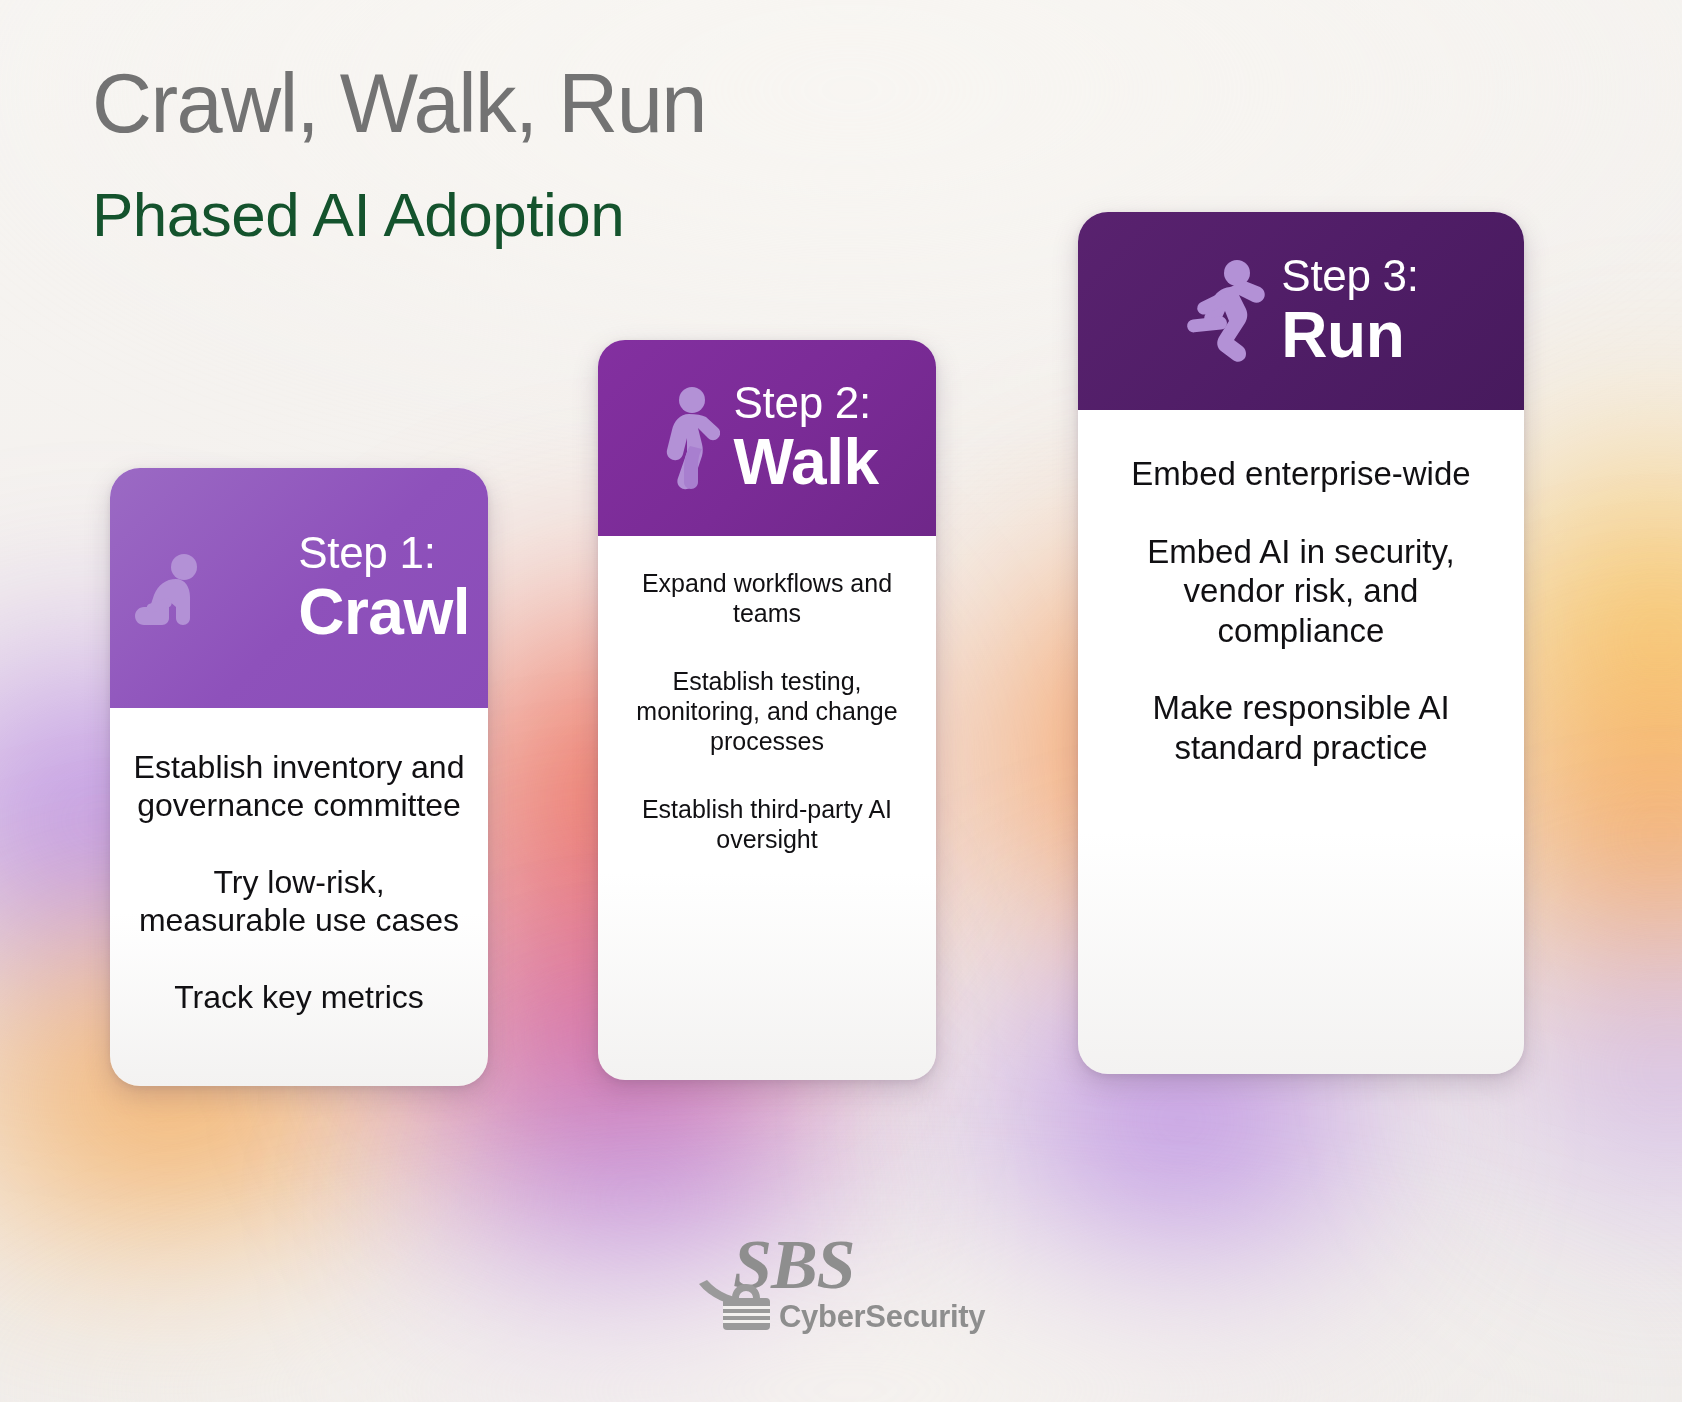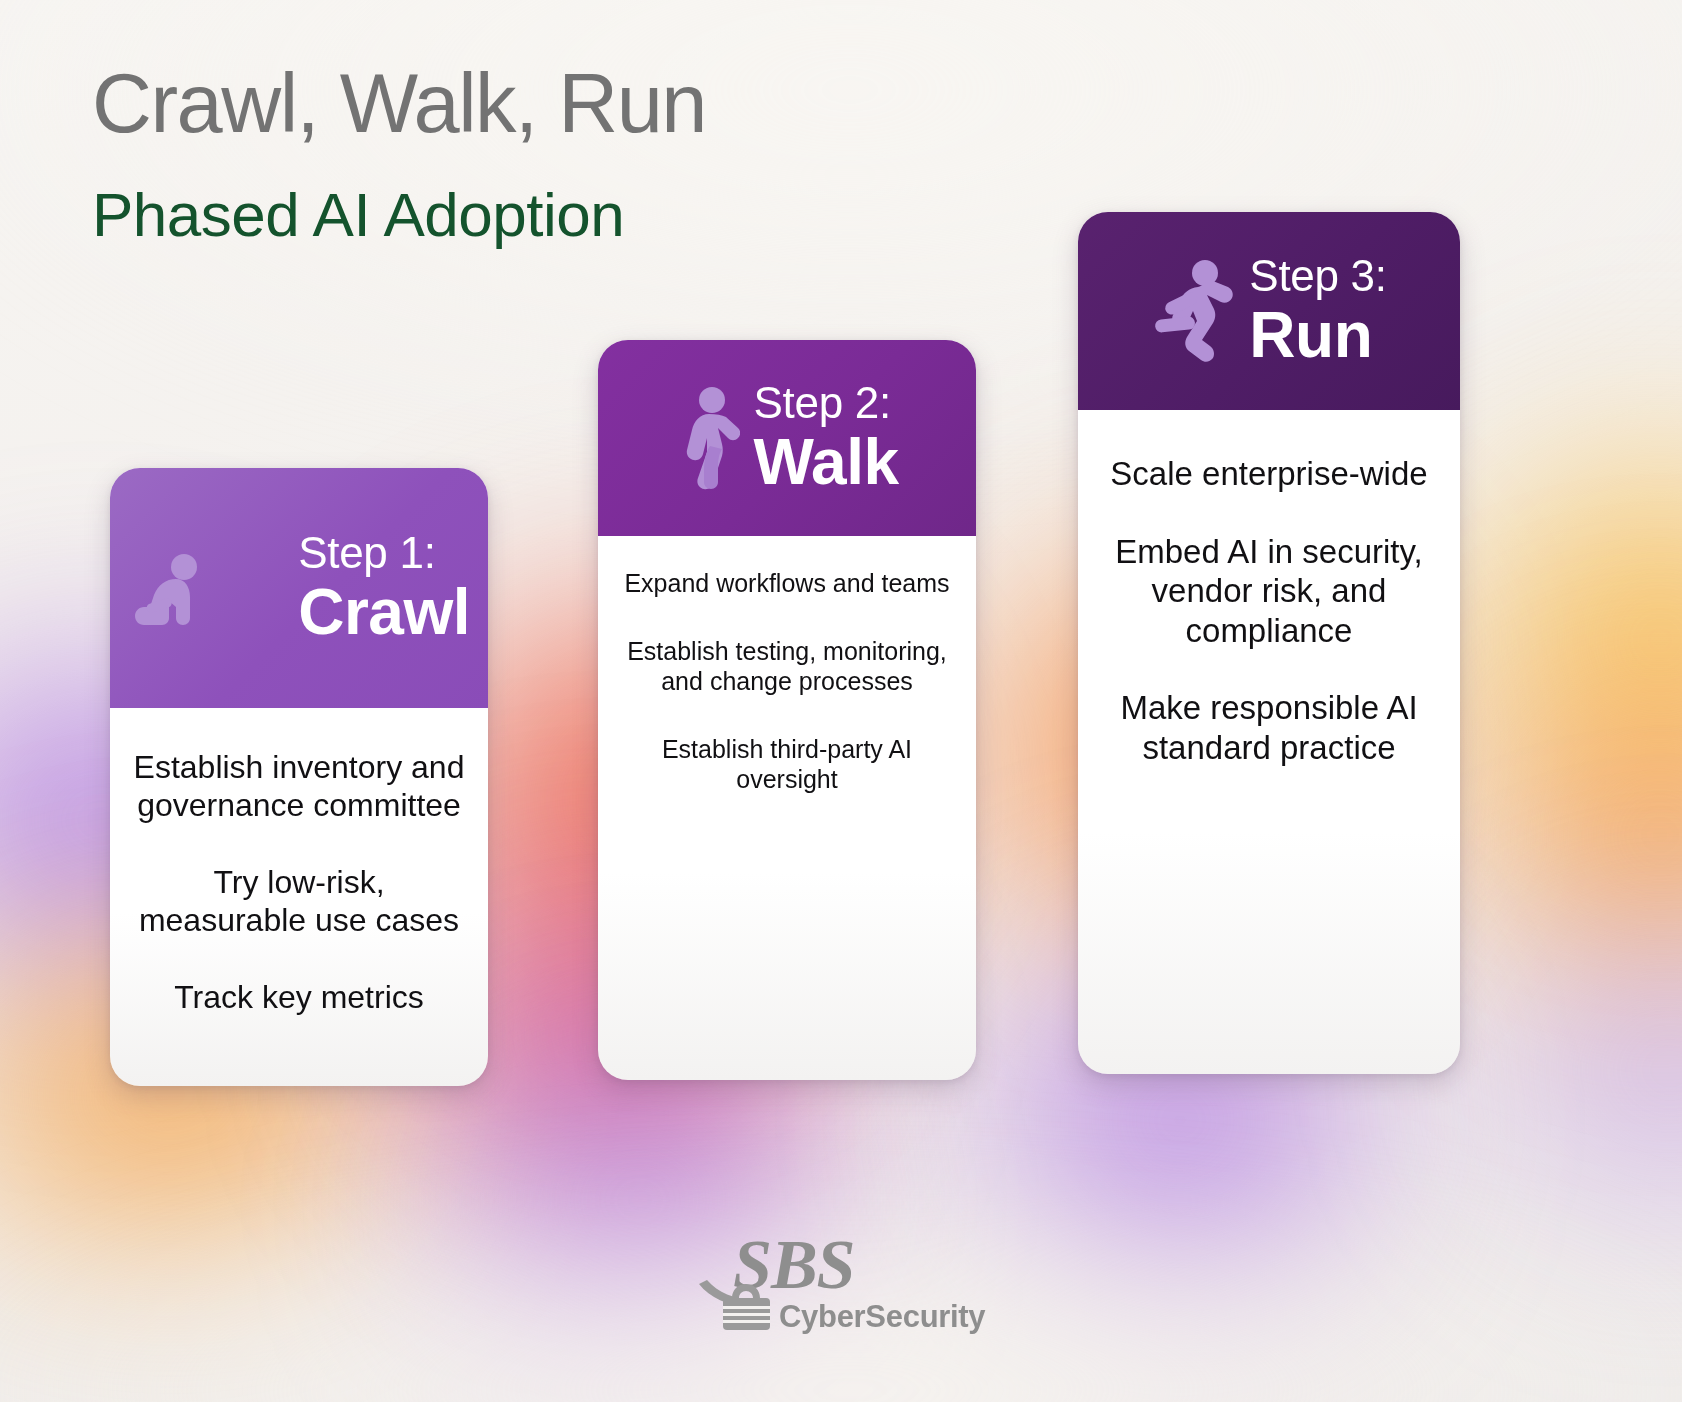--- a/index.html
+++ b/index.html
@@ -136,25 +136,25 @@
     line-height: 1.2;
   }
   .card-body p { margin-bottom: 38px; }
   .card-body p:last-child { margin-bottom: 0; }
 
   
   #card-crawl { left: 110px; top: 468px;  width: 378px; height: 618px; }
   #card-crawl .card-header { height: 240px; background: linear-gradient(135deg, #9b6ac4 0%, #8e51bb 55%, #8a4cb8 100%); justify-content: space-between; }
   #card-crawl .card-body  { padding-top: 40px; font-size: 32px; }
 
-  #card-walk  { left: 598px; top: 340px;  width: 378px; height: 740px; }
+  #card-walk  { left: 598px; top: 340px;  width: 338px; height: 740px; border-radius: 27px; }
   #card-walk .card-header { height: 196px; background: linear-gradient(135deg, #8330a0 0%, #7a2b96 55%, #6f2789 100%); }
   #card-walk .card-body  { padding-top: 32px; font-size: 25px; }
 
-  #card-run   { left: 1078px; top: 212px; width: 382px; height: 862px; justify-content: flex-end; }
+  #card-run   { left: 1078px; top: 212px; width: 446px; height: 862px; justify-content: flex-end; }
   #card-run .card-header { height: 198px; background: linear-gradient(135deg, #59226f 0%, #4f1d66 55%, #471a5d 100%); }
   #card-run .card-body  { padding-top: 44px; font-size: 33px; }
 
   
   #logo {
     position: absolute;
     left: 50%;
     transform: translateX(-50%);
     top: 1228px;
     z-index: 6;
@@ -230,21 +230,21 @@
       <path d="M47 28 C38 29 32 34 29 42 L22 56 C20 60 22 65 26 67 C30 69 35 67 37 63 L42 52 L46 62 L36 78 C33 83 34 89 38 92 L50 101 C54 104 59 103 62 99 C64 95 63 90 59 87 L51 81 L62 64 C65 59 65 53 62 48 L56 36 L70 43 C74 45 79 43 81 39 C83 35 81 30 77 28 L62 22 C57 20 52 27 47 28 Z" fill="#b391d6"></path>
       <rect x="4" y="59" width="40" height="13" rx="6.5" fill="#b391d6" transform="rotate(-6 24 65)"></rect>
       <rect x="13" y="38" width="34" height="13" rx="6.5" fill="#b391d6" transform="rotate(-26 30 44)"></rect>
     </svg>
     <div class="step-label">
       <span class="step-num">Step 3:</span>
       <span class="step-word">Run</span>
     </div>
   </div>
   <div class="card-body">
-    <p>Scale enterprise-wide</p>
+    <p>Embed enterprise-wide</p>
     <p>Embed AI in security, vendor risk, and compliance</p>
     <p>Make responsible AI standard practice</p>
   </div>
 </div>
 
 <div id="logo">
   <svg width="300" height="110" viewBox="0 0 300 110">
 
     <path d="M8 56 C22 74 48 82 74 76 L74 70 C52 74 30 68 16 52 Z" fill="#9a9a9a"></path>
 

